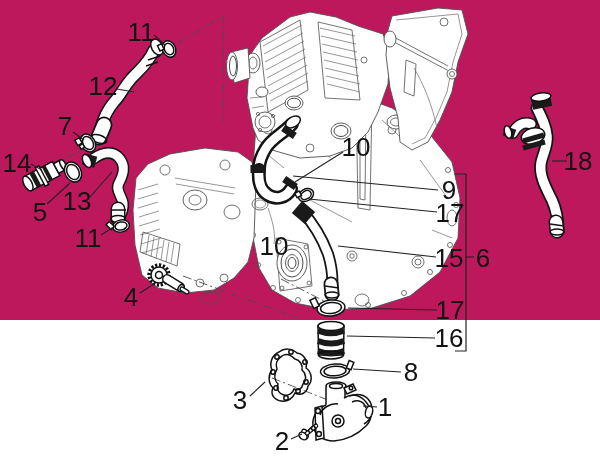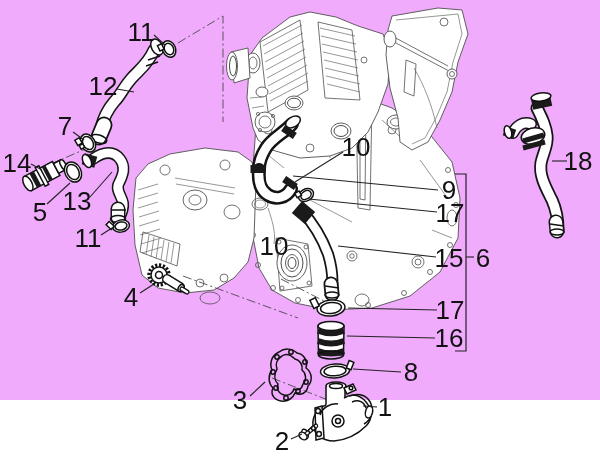--- a/index.html
+++ b/index.html
@@ -1,17 +1,17 @@
 <!DOCTYPE html>
 <html><head>
 <meta charset="utf-8">
 <style>
   html,body{margin:0;padding:0;background:#ffffff;}
   body{width:600px;height:456px;overflow:hidden;font-family:"Liberation Sans",sans-serif;}
-  .stage{position:relative;width:600px;height:400px;background:#f0abfc;}
+  .stage{position:relative;width:600px;height:320px;background:#be185d;}
   svg{display:block;}
   .callout{font-family:"Liberation Sans",sans-serif;font-size:26px;font-weight:400;fill:#121212;text-anchor:middle;}
   .leader{stroke:#222;stroke-width:1.1;fill:none;}
   .bracket{stroke:#222;stroke-width:1.2;fill:none;}
   .cl{stroke:#4a4a4a;stroke-width:0.9;fill:none;stroke-dasharray:9 3 2 3;}
   .eng{stroke:#4f4f4f;stroke-width:0.8;fill:none;}
   .engf{stroke:#4f4f4f;stroke-width:0.9;fill:#ffffff;}
   .engl{stroke:#6a6a6a;stroke-width:0.7;fill:none;}
   .dark{stroke:#1d1d1d;}
   .part{stroke:#111;stroke-width:1.5;fill:none;}

